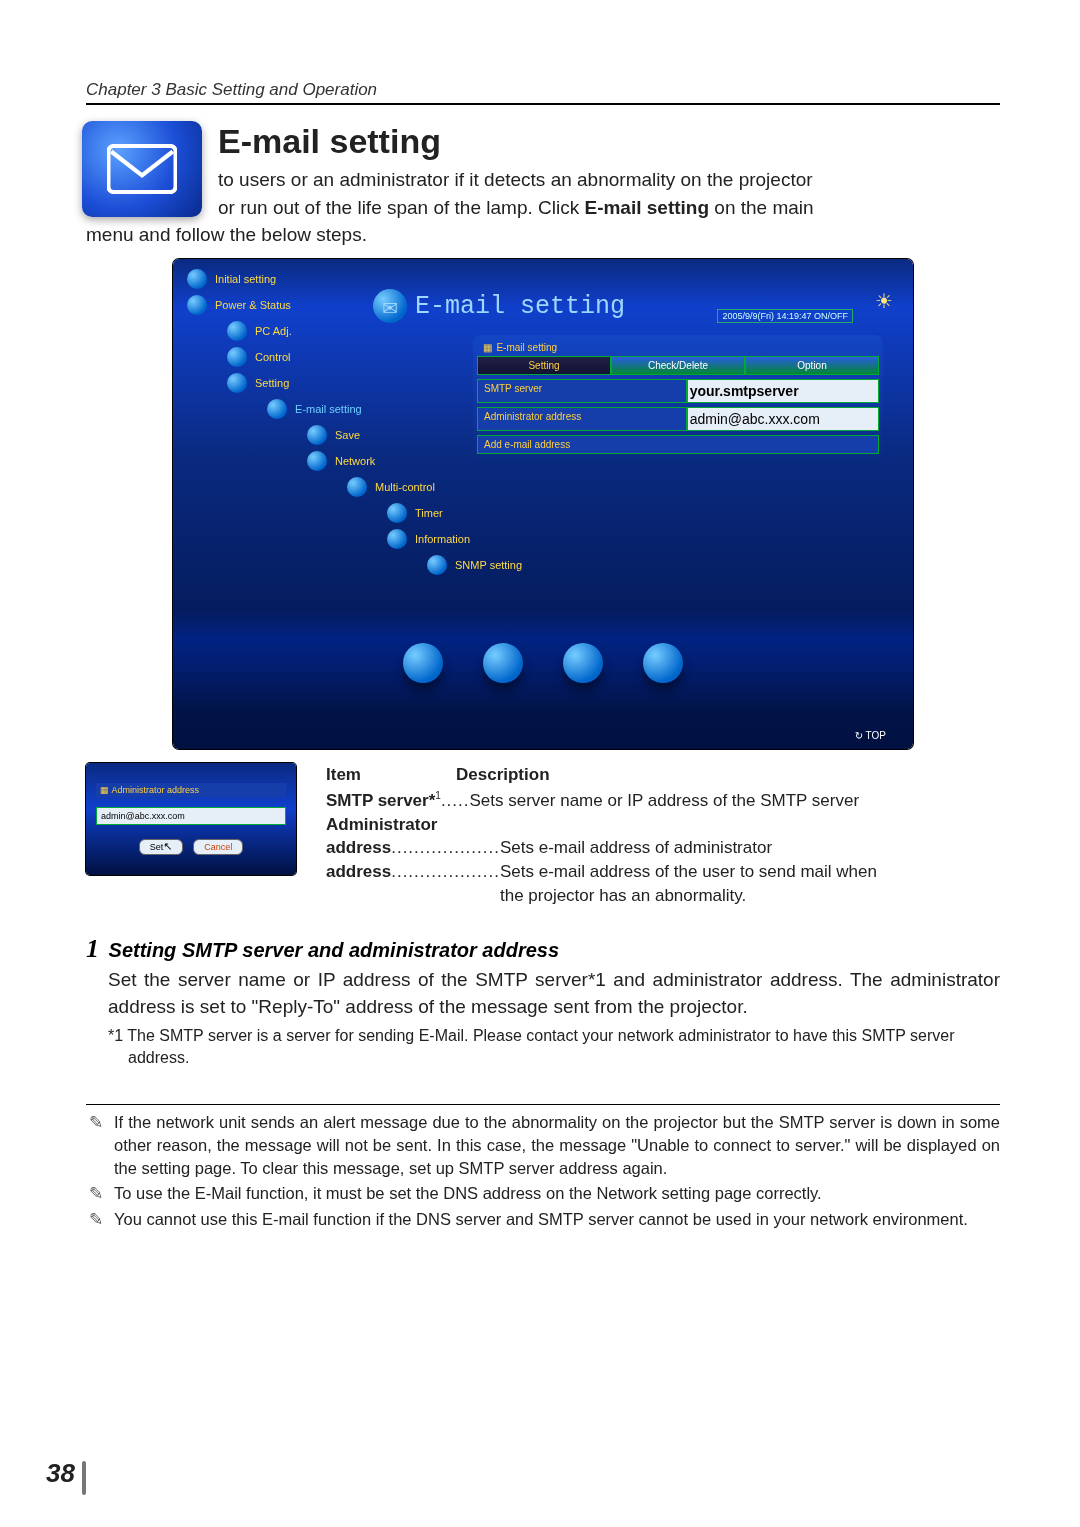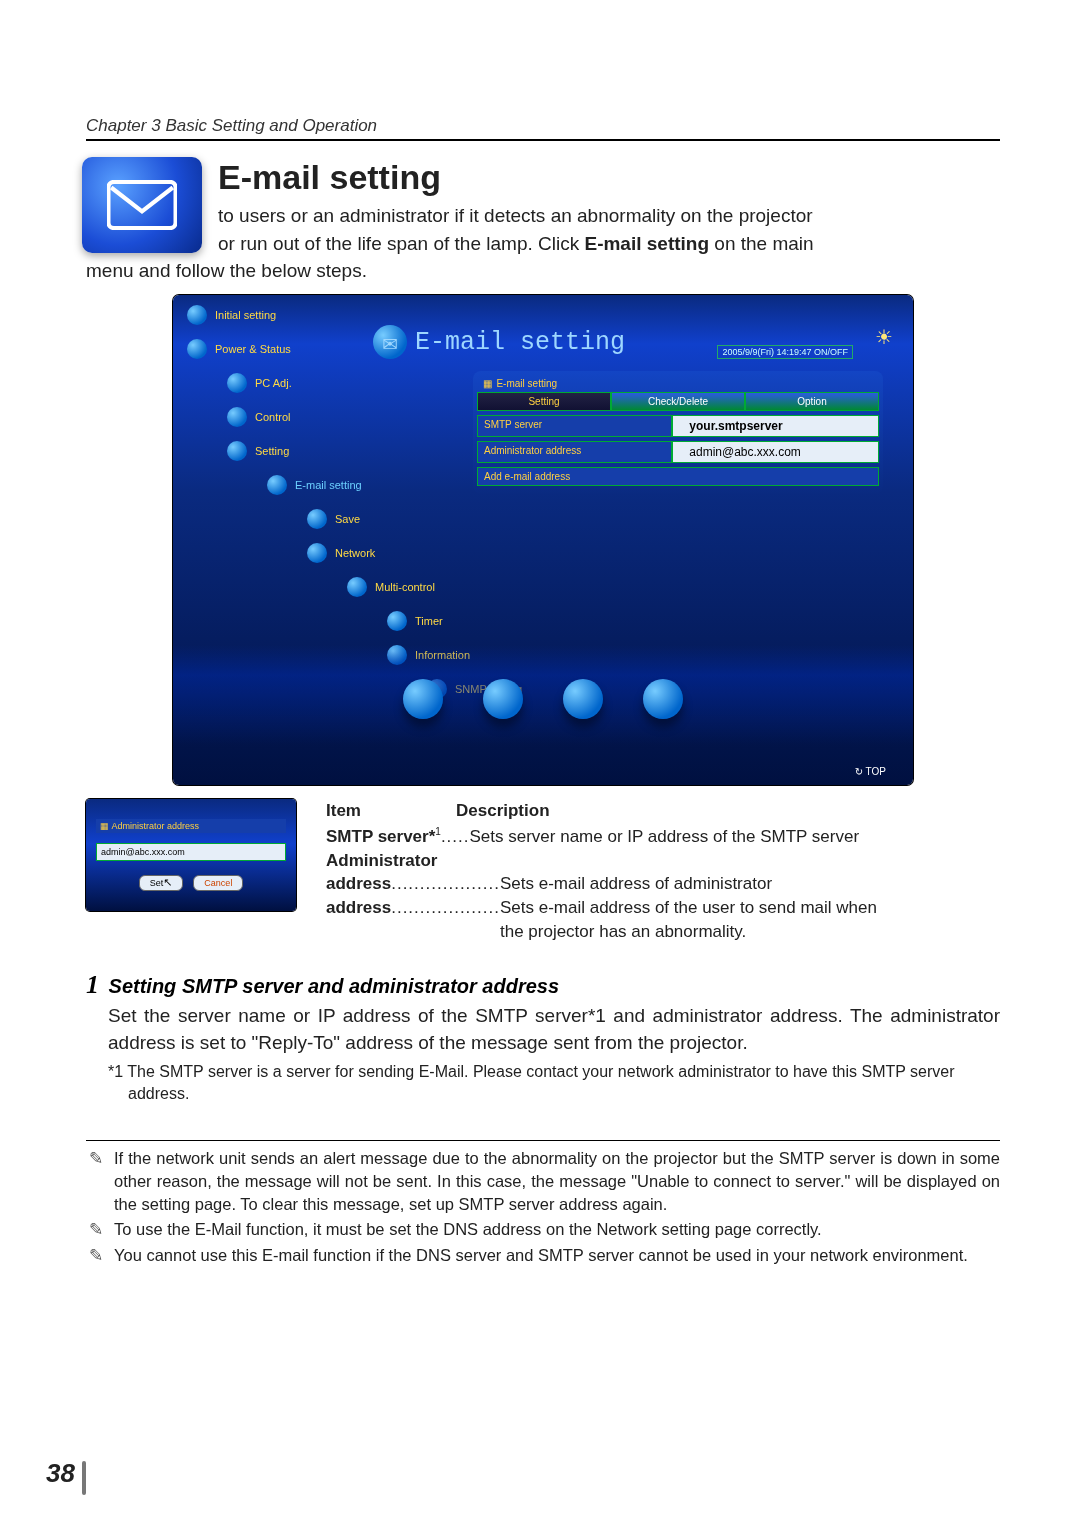--- a/index.html
+++ b/index.html
@@ -14,21 +14,20 @@
   .page {
     padding: 80px 80px 40px 86px;
   }
   .chapter-line {
     font-style: italic;
     font-size: 17px;
     color: #333;
     border-bottom: 2px solid #000;
     padding-bottom: 3px;
     margin-bottom: 16px;
-    margin-top: 36px;
   }
   .lead-block { position: relative; }
   .envelope-icon {
     position: absolute;
     left: -4px; top: 0;
     width: 120px; height: 96px;
     border-radius: 10px;
     background: radial-gradient(circle at 30% 30%, #5aa1ff 0%, #1b4dd6 55%, #082a8c 100%);
     display: flex; align-items: center; justify-content: center;
     box-shadow: 0 3px 8px rgba(0,0,0,0.35);
@@ -65,21 +64,21 @@
     border-radius: 6px;
     overflow: hidden;
     font-family: "Tahoma", sans-serif;
     font-size: 11px;
     color: #fff;
     box-shadow: 0 0 0 1px #000;
   }
   .shot .sidebar {
     position: absolute;
     left: 14px; top: 10px;
-    display: flex; flex-direction: column; gap: 14px;
+    display: flex; flex-direction: column; gap: 6px;
   }
   .shot .sidebar .nav-item {
     display: flex; align-items: center; gap: 8px;
     color: #ffda44; font-size: 11px;
   }
   .shot .sidebar .nav-item.blue { color: #6cd0ff; }
   .shot .sidebar .nav-item .dot {
     width: 20px; height: 20px; border-radius: 50%;
     background: radial-gradient(circle at 30% 30%, #7cf 0%, #06c 70%);
     flex: none;
@@ -130,22 +129,22 @@
   }
   .shot .tab.active { color:#ffd040; background: linear-gradient(180deg,#224,#113); }
   .shot .row {
     display:flex; margin-top:4px;
   }
   .shot .row .lbl {
     flex:1.05; background:#153eaa; color:#ffd040; padding:3px 6px;
     border:1px solid #0a3; font-size:10px;
   }
   .shot .row .val {
-    flex:1; background:#e6eef8; color:#000; padding:3px 16px;
-    border:1px solid #0a3; font-size:12px;
+    flex:1; background:#e6eef8; color:#000; padding:3px 2px;
+    border:1px solid #0a3; font-size:14px;
   }
   .shot .row .val.bold { font-weight:bold; }
   .shot .row .full { flex:2.05; }
   .shot .dock {
     position:absolute; bottom:40px; left:0; right:0;
     height:100px;
     background: linear-gradient(180deg, rgba(0,40,160,0.0), rgba(0,40,160,0.6) 30%, rgba(0,40,160,0.0));
   }
   .shot .dock .dots {
     position:absolute; bottom:26px; left:50%; transform:translateX(-50%);

